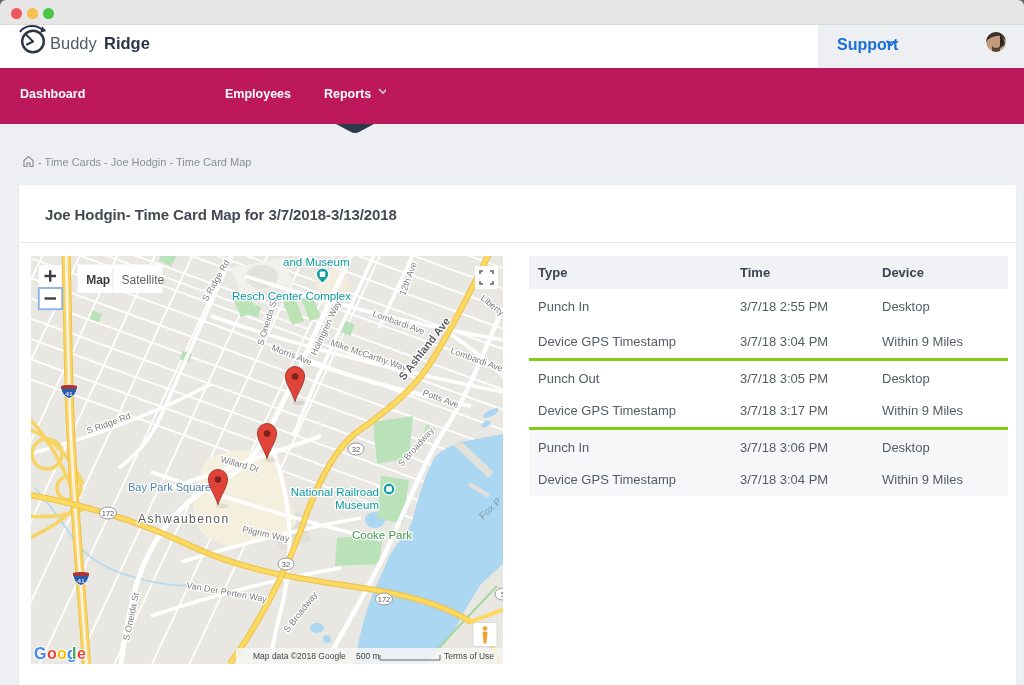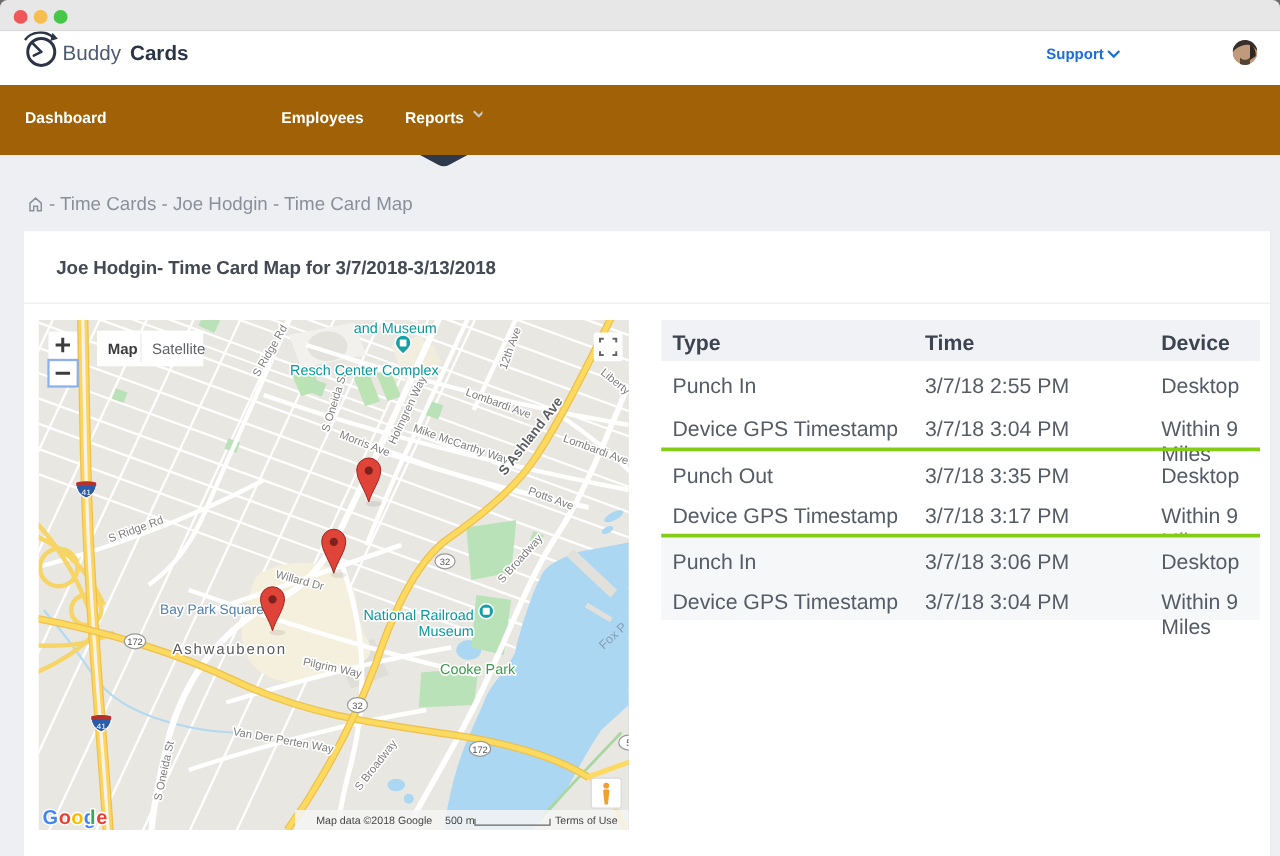--- a/index.html
+++ b/index.html
@@ -1,34 +1,34 @@
 <!DOCTYPE html>
 <html><head>
 <meta charset="utf-8">
 <style>
   * { margin:0; padding:0; box-sizing:border-box; }
   html,body { width:1024px; height:685px; overflow:hidden; }
   body { font-family:"Liberation Sans", sans-serif; background:#edeff3; position:relative; }
   .cornerbg { position:absolute; left:0; top:0; width:1024px; height:10px; background:#6a6a6a; }
   .titlebar { position:absolute; left:0; top:0; width:1024px; height:25px; background:#e7e7e7; border-bottom:1px solid #d9d9d9; border-radius:6px 6px 0 0; }
   .dot { position:absolute; width:10.6px; height:10.6px; border-radius:50%; top:8.2px; }
-  .header { position:absolute; left:0; top:25px; width:1024px; height:43px; background:#ffffff; }
-  .nav { position:absolute; left:0; top:68px; width:1024px; height:56px; background:#a16207; }
+  .header { position:absolute; left:0; top:25px; width:818px; height:43px; background:#ffffff; }
+  .nav { position:absolute; left:0; top:68px; width:1024px; height:56px; background:#be185d; }
   .nav .item { position:absolute; top:0; height:56px; line-height:53px; color:#ffffff; font-size:12.5px; font-weight:bold; white-space:nowrap; }
   .nav .chev { display:inline-block; margin-left:7px; width:8px; height:8px; vertical-align:2px; }
-  .breadcrumb { position:absolute; left:22px; top:155px; color:#8a909b; font-size:15px; }
+  .breadcrumb { position:absolute; left:22px; top:155px; color:#8a909b; font-size:11px; }
   .card { position:absolute; left:19px; top:185px; width:997px; height:622px; background:#ffffff; box-shadow:0 1px 2px rgba(0,0,0,0.05); }
   .card h1 { position:absolute; left:26px; top:20.5px; font-size:15px; letter-spacing:-0.1px; font-weight:bold; color:#434a54; white-space:nowrap; }
   .card .divider { position:absolute; left:0; top:57px; width:997px; height:1px; background:#e9ebef; }
   .mapwrap { position:absolute; left:12px; top:71px; width:472px; height:408px; background:#e9e7e2; }
-  .tbl { position:absolute; left:510px; top:71px; width:479px; font-size:17px; color:#555c66; }
+  .tbl { position:absolute; left:510px; top:71px; width:479px; font-size:13px; color:#555c66; }
   .tbl .row { position:relative; height:34.5px; }
   .tbl .c1 { position:absolute; left:9px; top:10px; }
   .tbl .c2 { position:absolute; left:211px; top:10px; }
-  .tbl .c3 { position:absolute; left:353px; top:10px;margin-left:47px; }
+  .tbl .c3 { position:absolute; left:353px; top:10px; }
   .tbl .head { background:#f0f2f5; font-weight:bold; color:#3c4450; height:33px; }
   .tbl .head .c1, .tbl .head .c2, .tbl .head .c3 { top:9px; }
   .grp3 { background:#f5f7f9; }
   .sep { border-top:3px solid #84cc16; }
 </style>
 </head>
 <body>
   <div class="cornerbg"></div>
   <div class="titlebar">
     <div class="dot" style="left:11px; background:#f0575a;"></div>
@@ -41,22 +41,22 @@
 
       <circle cx="33" cy="16.5" r="10.8" fill="none" stroke="#2c3547" stroke-width="2.4"></circle>
       <line x1="33" y1="16.5" x2="26.5" y2="10" stroke="#2c3547" stroke-width="2" stroke-linecap="round"></line>
       <line x1="33" y1="16.5" x2="27" y2="19.5" stroke="#2c3547" stroke-width="2" stroke-linecap="round"></line>
       <path d="M 20 7 A 14 12 0 0 1 42.5 5" fill="none" stroke="#2c3547" stroke-width="2"></path>
       <path d="M 42 1.2 L 46.3 6 L 40.2 7.8 Z" fill="#2c3547"></path>
 
       <path d="M 886.5 15.8 l 4.5 4.5 l 4.5 -4.5" fill="none" stroke="#1b6fdb" stroke-width="1.7"></path>
     </svg>
     <span style="position:absolute;left:50px;top:9px;font-size:16.5px;color:#4e5a6e;">Buddy</span>
-    <span style="position:absolute;left:104px;top:9px;font-size:16.5px;font-weight:bold;color:#2c3547;">Cards</span>
-    <span style="position:absolute;left:837px;top:11px;font-size:12px;font-weight:bold;color:#1b6fdb;">Support</span>
+    <span style="position:absolute;left:104px;top:9px;font-size:16.5px;font-weight:bold;color:#2c3547;">Ridge</span>
+    <span style="position:absolute;left:837px;top:11px;font-size:16px;font-weight:bold;color:#1b6fdb;">Support</span>
     <span style="position:absolute;left:911px;top:11px;font-size:12px;color:#4e545c;margin-top:36px;">Admin Demo</span>
     <span style="position:absolute;left:986px;top:7px;width:20px;height:20px;border-radius:50%;overflow:hidden;">
       <svg width="20" height="20">
         <circle cx="10" cy="10" r="10" fill="#c09a7a"></circle>
         <path d="M 0 0 H 20 V 9 C 16 4 13 3.5 10 4 C 6 4.5 2 7 0 10 Z" fill="#37302a"></path>
         <path d="M 14 3 C 18 6 19 10 18.5 13 L 14 16 Z" fill="#2f2822"></path>
         <path d="M 6 14 C 8 16.5 12 16.5 14 14 L 14 20 H 6 Z" fill="#544434"></path>
       </svg>
     </span>
   </div>
@@ -362,21 +362,21 @@
         <span class="c2">3/7/18 2:55 PM</span>
         <span class="c3">Desktop</span>
       </div>
       <div class="row">
         <span class="c1">Device GPS Timestamp</span>
         <span class="c2">3/7/18 3:04 PM</span>
         <span class="c3">Within 9 Miles</span>
       </div>
       <div class="row sep">
         <span class="c1">Punch Out</span>
-        <span class="c2">3/7/18 3:35 PM</span>
+        <span class="c2">3/7/18 3:05 PM</span>
         <span class="c3">Desktop</span>
       </div>
       <div class="row">
         <span class="c1">Device GPS Timestamp</span>
         <span class="c2">3/7/18 3:17 PM</span>
         <span class="c3">Within 9 Miles</span>
       </div>
       <div class="row grp3 sep">
         <span class="c1">Punch In</span>
         <span class="c2">3/7/18 3:06 PM</span>

